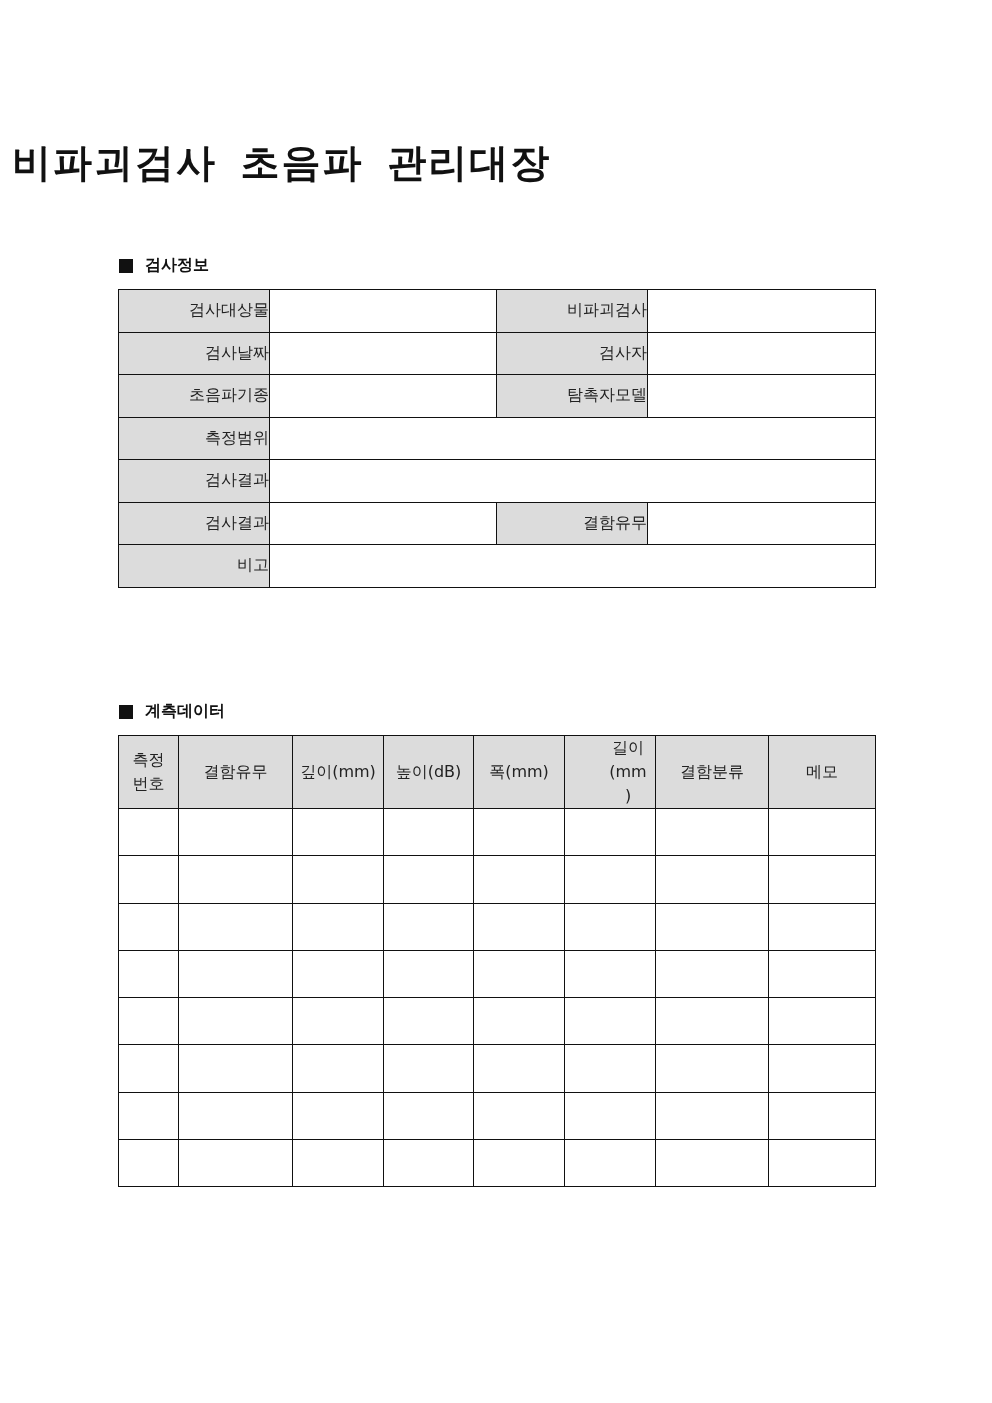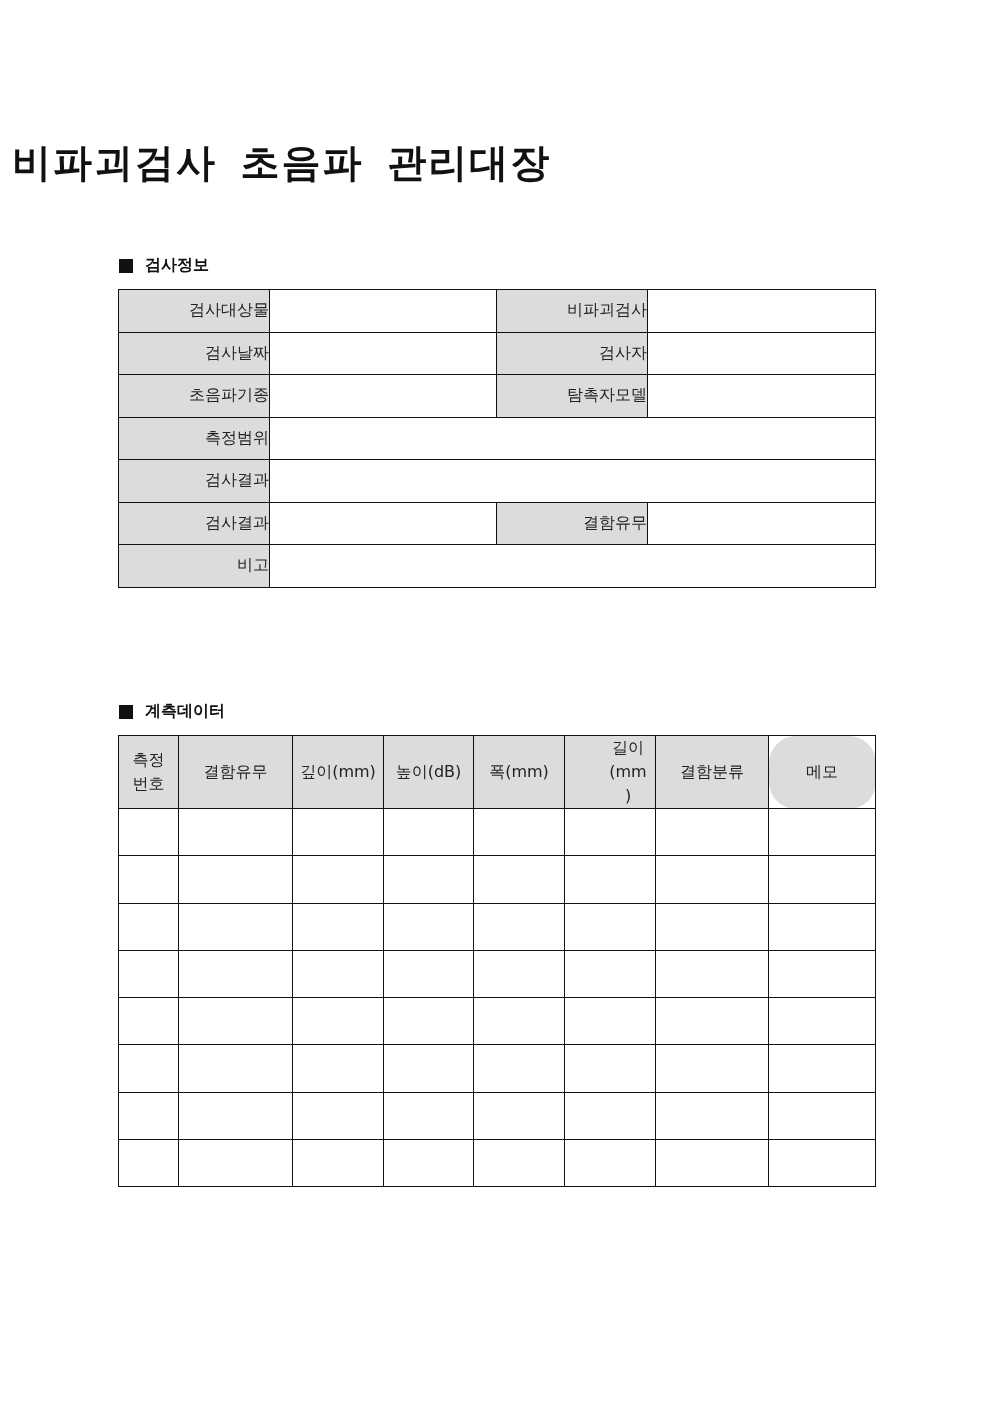--- a/index.html
+++ b/index.html
@@ -93,21 +93,21 @@
     <tr id="meas-head">
         <th style="white-space: pre-line;">측정
 번호</th>
         <th style="white-space: pre-line;">결함유무</th>
         <th style="white-space: pre-line;">깊이(mm)</th>
         <th style="white-space: pre-line;">높이(dB)</th>
         <th style="white-space: pre-line;">폭(mm)</th>
         <th style="white-space: pre-line; padding-left: 36px;">길이(mm
 )</th>
         <th style="white-space: pre-line;">결함분류</th>
-        <th style="white-space: pre-line; border-radius: 27px;">메모</th>
+        <th style="white-space: pre-line;">메모</th>
       </tr>
   </thead>
   <tbody id="meas-body">
       <tr>
         <td></td>
         <td></td>
         <td></td>
         <td></td>
         <td></td>
         <td></td>

